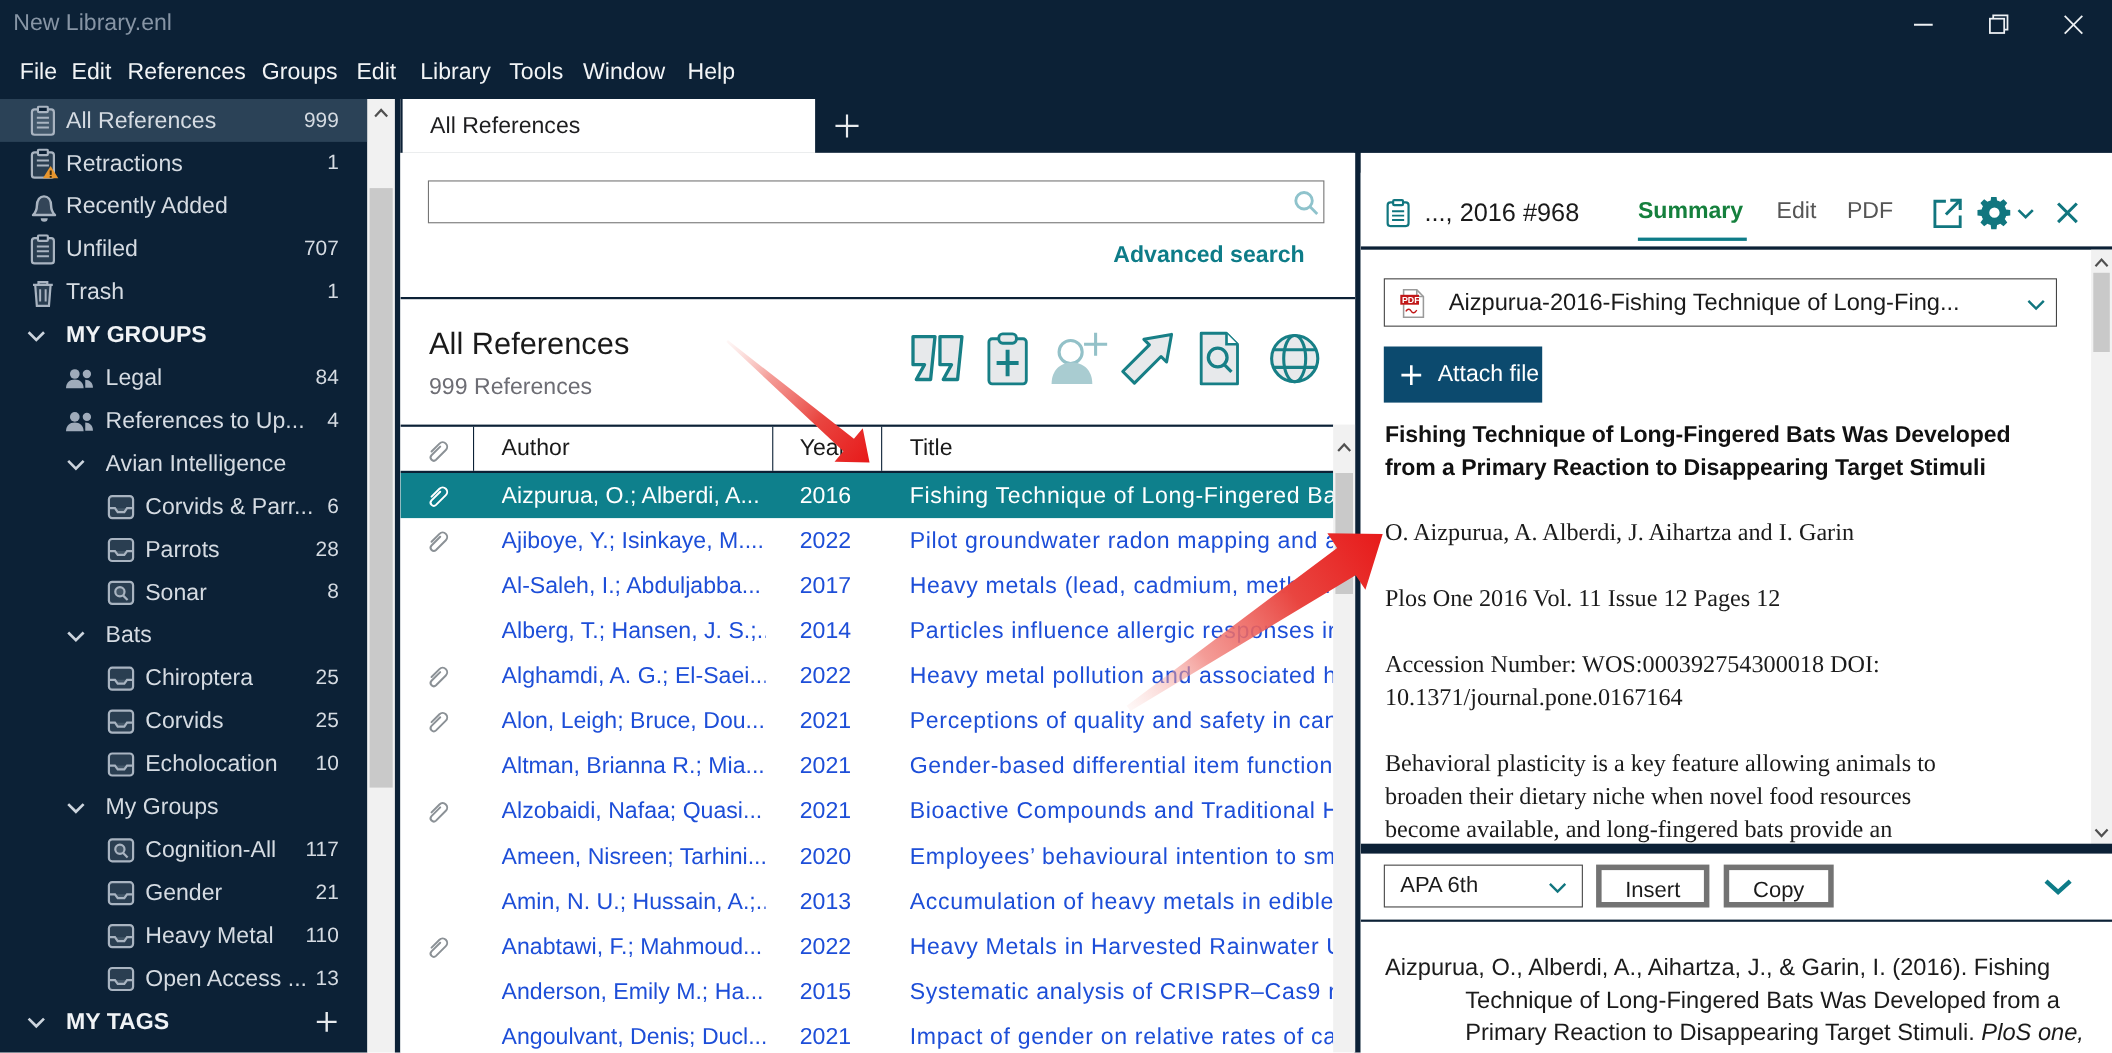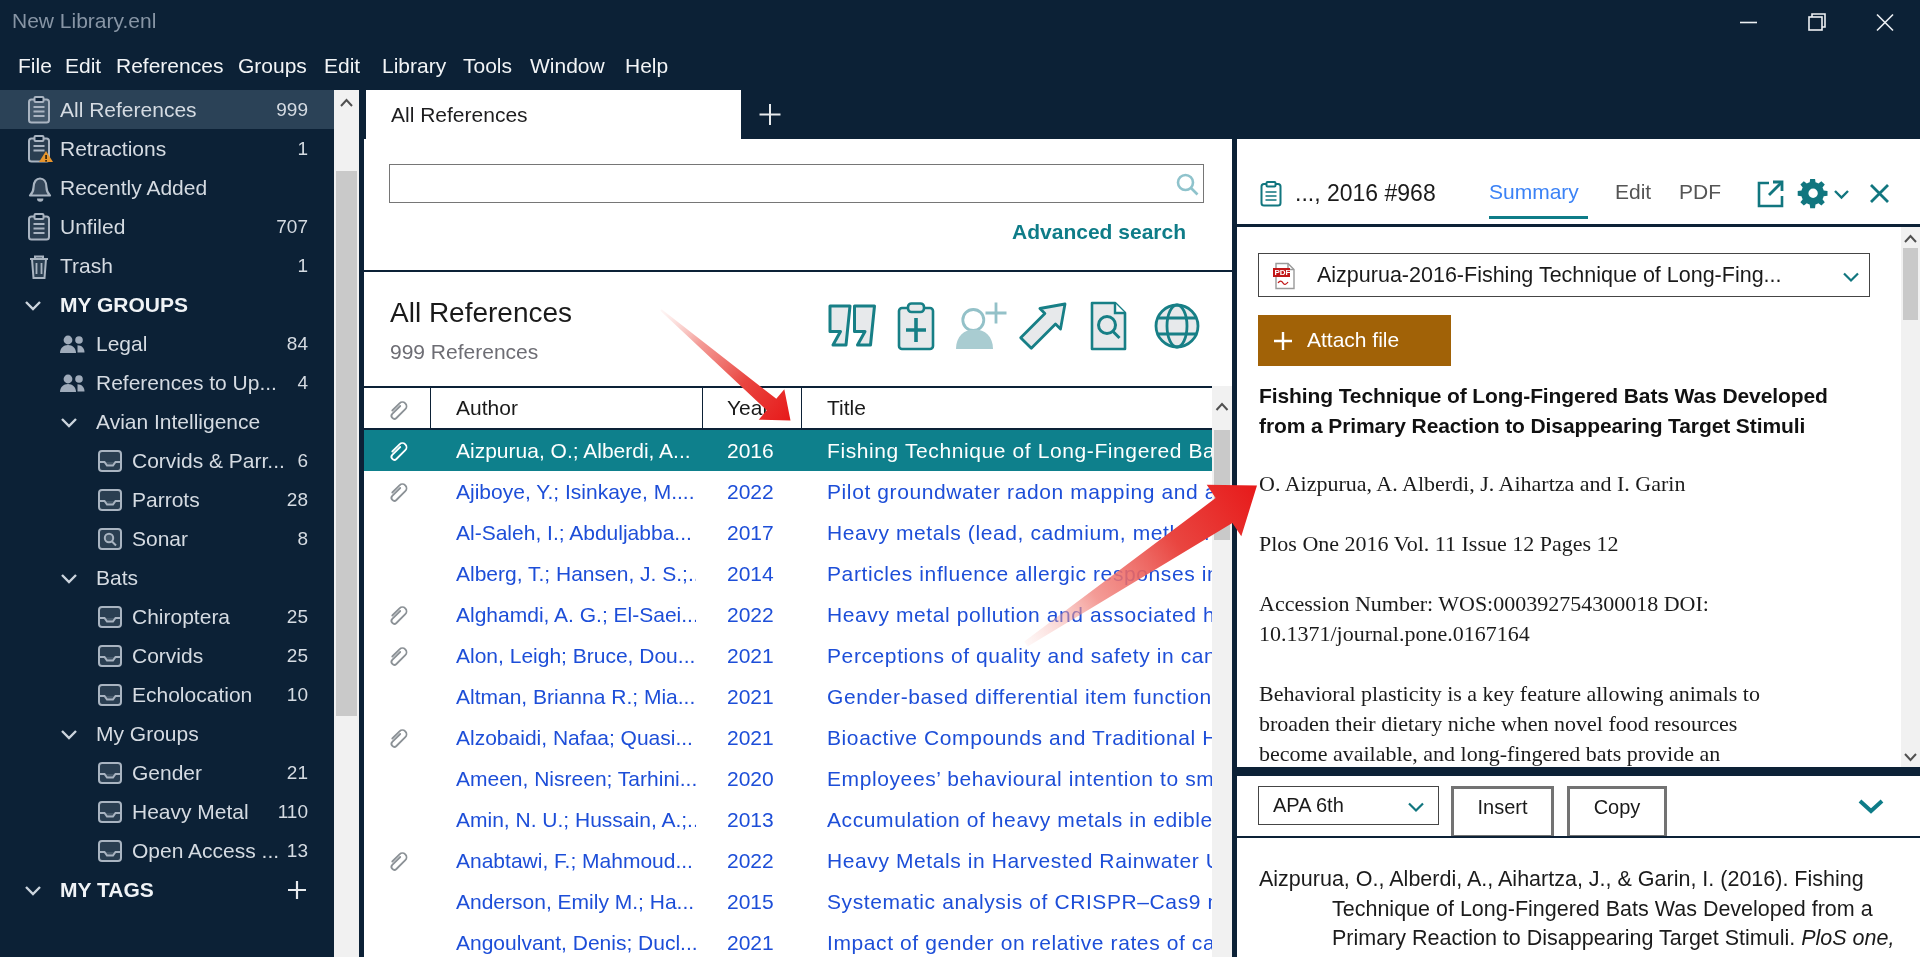--- a/index.html
+++ b/index.html
@@ -45,36 +45,36 @@
 .trow .ti { left:463px; width:385px; letter-spacing:0.6px; }
 .trow.sel { background:#0e808c; color:#fff; }
 
 #mscroll { position:absolute; left:848px; top:247px; width:20px; height:571px; background:#f1f1f1; }
 #mscroll .thumb { position:absolute; left:2px; width:16px; background:#c9c9c9; }
 
 #right { position:absolute; left:1237px; top:157px; width:683px; height:818px; background:#fff; overflow:hidden; }
 #rheadbor { position:absolute; left:0; top:67px; width:683px; height:3px; background:#0c2136; }
 #rtitle { position:absolute; left:58px; top:23px; font-size:23px; color:#1a1a1a; }
 .rtab { position:absolute; top:23px; font-size:21px; color:#555; }
-#rsum { color:#3b82f6; font-weight:normal; }
+#rsum { color:#15803d; font-weight:bold; }
 #rsumline { position:absolute; left:252px; top:59px; width:99px; height:3px; background:#0e7c88; }
 
 #fdrop { position:absolute; left:21px; top:96px; width:612px; height:44px; border:1px solid #454545; }
 #fdrop .ftext { position:absolute; left:58px; top:0; height:42px; line-height:42px; font-size:21.5px; color:#1a1a1a; white-space:nowrap; overflow:hidden; width:520px; }
-#attach { position:absolute; left:21px; top:158px; width:193px; height:51px; background:#a16207; color:#fff; font-size:21px; }
+#attach { position:absolute; left:21px; top:158px; width:144px; height:51px; background:#0c4a6e; color:#fff; font-size:21px; }
 #attach span { position:absolute; left:49px; top:13px; }
 #rbtitle { position:absolute; left:22px; top:224px; width:660px; font-size:21px; font-weight:bold; line-height:30px; color:#111; letter-spacing:-0.1px; }
 #rbody { position:absolute; left:22px; top:312px; width:648px; font-size:22px; line-height:30px; color:#1b1b1b;font-family:Liberation Serif, serif; }
 
 #rscroll { position:absolute; left:664px; top:70px; width:19px; height:542px; background:#f1f1f1; }
 #rscroll .thumb { position:absolute; left:2px; width:15px; background:#c9c9c9; }
 #rthick { position:absolute; left:0; top:610px; width:683px; height:9px; background:#0c2136; }
 
 #apabox { position:absolute; left:21px; top:629px; width:181px; height:39px; border:1px solid #454545; font-size:20px; color:#1a1a1a; line-height:37px; padding-left:14px; }
-.cbtn { position:absolute; top:629px; height:52px; border:3px solid #737373; font-size:20px; color:#1a1a1a; line-height:37px; text-align:center; }
+.cbtn { position:absolute; top:629px; height:39px; border:5px solid #737373; font-size:20px; color:#1a1a1a; line-height:37px; text-align:center; }
 #rthin { position:absolute; left:0; top:679px; width:683px; height:2px; background:#0c2136; }
 #cite { position:absolute; left:22px; top:708px; width:650px; font-size:21.5px; line-height:29.5px; color:#1b1b1b; }
 svg.ovl { position:absolute; left:0; top:0; }
 </style>
 </head>
 <body>
 <div id="stage">
 
   <div id="topbar"></div>
   <div id="wtitle">New Library.enl</div>
@@ -270,20 +270,31 @@
         <span class="cnt">10</span>
       </div>
       <div class="srow">
         <span class="ic" style="left:58px">
           <svg width="22" height="16" viewBox="0 0 22 16">
             <path d="M4 5 l7 7 7,-7" fill="none" stroke="#ccd4dd" stroke-width="2.4"></path>
           </svg>
         </span>
         <span class="lbl" style="left:96px">My Groups</span>
         <span class="cnt"></span>
+      </div>
+      <div class="srow">
+        <span class="ic" style="left:97px">
+          <svg width="26" height="24" viewBox="0 0 26 24">
+            <rect x="2" y="2" width="22" height="20" rx="3" fill="rgba(167,178,191,0.20)" stroke="#a9b4c1" stroke-width="2"></rect>
+            <circle cx="12" cy="11" r="4.2" fill="rgba(167,178,191,0.20)" stroke="#a9b4c1" stroke-width="2"></circle>
+            <path d="M15 14.5 l4 4" stroke="#a9b4c1" stroke-width="2"></path>
+          </svg>
+        </span>
+        <span class="lbl" style="left:132px">Cognition-All</span>
+        <span class="cnt">117</span>
       </div>
       <div class="srow">
         <span class="ic" style="left:97px">
           <svg width="26" height="24" viewBox="0 0 26 24">
             <rect x="2" y="2" width="22" height="20" rx="3" fill="rgba(167,178,191,0.20)" stroke="#a9b4c1" stroke-width="2"></rect>
             <path d="M2.5 13 h5 l2.5 3.5 h6 l2.5 -3.5 h5" fill="rgba(167,178,191,0.20)" stroke="#a9b4c1" stroke-width="2"></path>
           </svg>
         </span>
         <span class="lbl" style="left:132px">Gender</span>
         <span class="cnt">21</span>

